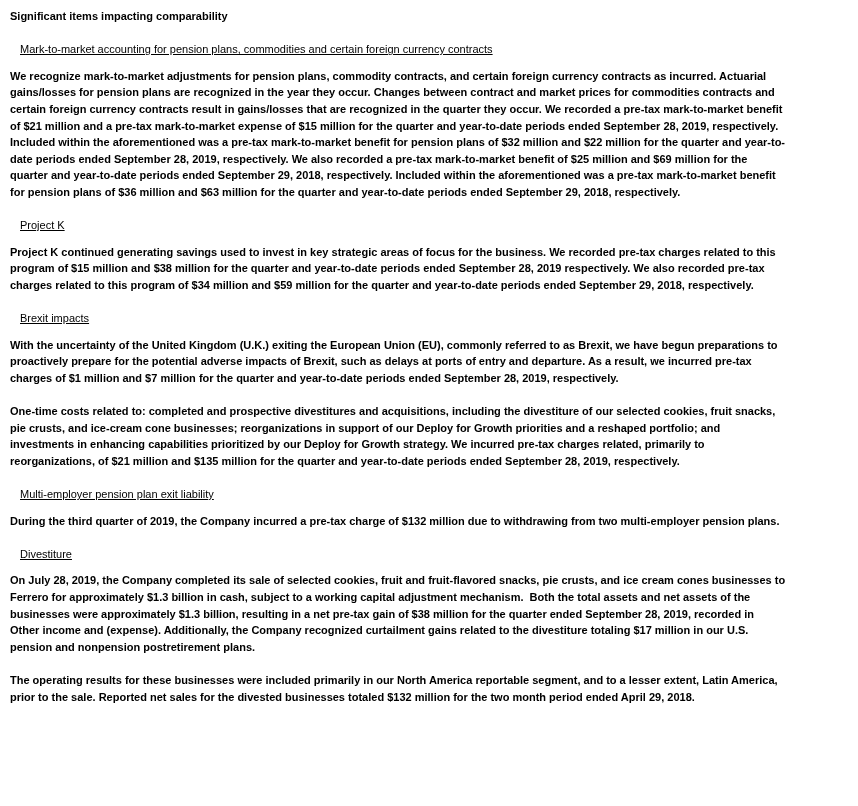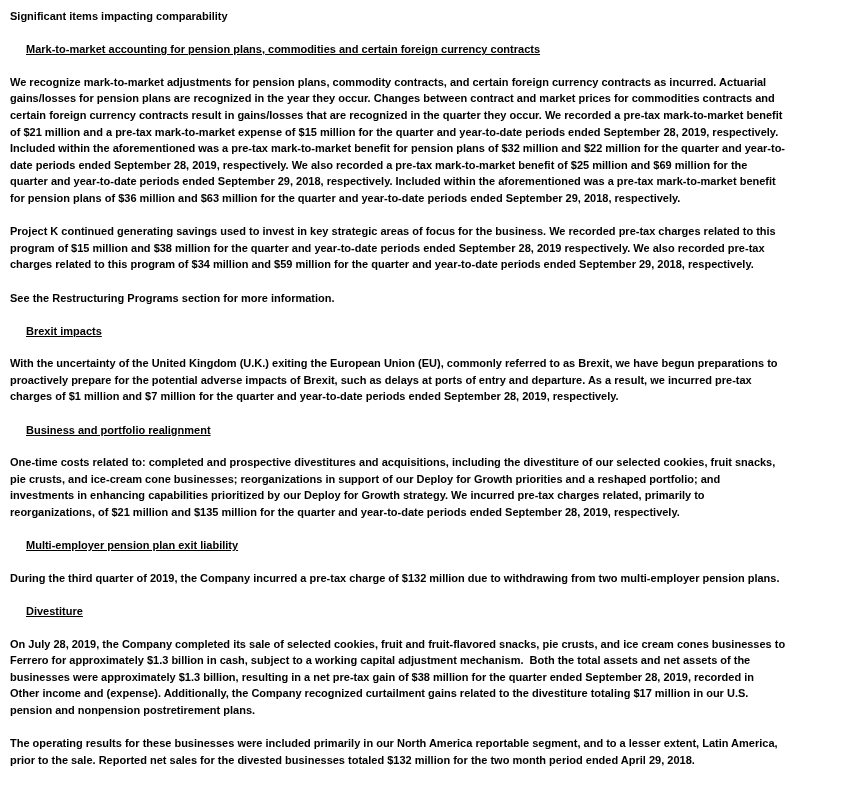--- a/index.html
+++ b/index.html
@@ -16,23 +16,23 @@
     font-size: 11px;
     line-height: 16.6px;
     color: #000000;
     background: #ffffff;
   }
   .doc-title {
     font-weight: bold;
     margin: 0 0 16.6px 0;
   }
   .section-heading {
-    font-weight: bold;
+    font-weight: normal;
     text-decoration: underline;
-    margin: 16px;
+    margin: 10px;
   }
   .para {
     margin: 0 0 16.6px 0;
     white-space: pre-wrap;
     font-weight: bold;
   }
 </style>
 </head>
 <body>
 
@@ -40,35 +40,34 @@
   <p class="doc-title">Significant items impacting comparability</p>
   <div>
   <div class="section">
     <p class="section-heading">Mark-to-market accounting for pension plans, commodities and certain foreign currency contracts</p>
     <div class="section-paragraphs">
           <p class="para">We recognize mark-to-market adjustments for pension plans, commodity contracts, and certain foreign currency contracts as incurred. Actuarial gains/losses for pension plans are recognized in the year they occur. Changes between contract and market prices for commodities contracts and certain foreign currency contracts result in gains/losses that are recognized in the quarter they occur. We recorded a pre-tax mark-to-market benefit of $21 million and a pre-tax mark-to-market expense of $15 million for the quarter and year-to-date periods ended September 28, 2019, respectively. Included within the aforementioned was a pre-tax mark-to-market benefit for pension plans of $32 million and $22 million for the quarter and year-to-date periods ended September 28, 2019, respectively. We also recorded a pre-tax mark-to-market benefit of $25 million and $69 million for the quarter and year-to-date periods ended September 29, 2018, respectively. Included within the aforementioned was a pre-tax mark-to-market benefit for pension plans of $36 million and $63 million for the quarter and year-to-date periods ended September 29, 2018, respectively.</p>
         </div>
   </div>
 
   <div class="section">
+    <p class="section-heading">Project K</p>
     <div class="section-paragraphs">
           <p class="para">Project K continued generating savings used to invest in key strategic areas of focus for the business. We recorded pre-tax charges related to this program of $15 million and $38 million for the quarter and year-to-date periods ended September 28, 2019 respectively. We also recorded pre-tax charges related to this program of $34 million and $59 million for the quarter and year-to-date periods ended September 29, 2018, respectively.</p>
-          <p class="para">See the Restructuring Programs section for more information.</p>
         </div>
   </div>
 
   <div class="section">
     <p class="section-heading">Brexit impacts</p>
     <div class="section-paragraphs">
           <p class="para">With the uncertainty of the United Kingdom (U.K.) exiting the European Union (EU), commonly referred to as Brexit, we have begun preparations to proactively prepare for the potential adverse impacts of Brexit, such as delays at ports of entry and departure. As a result, we incurred pre-tax charges of $1 million and $7 million for the quarter and year-to-date periods ended September 28, 2019, respectively.</p>
         </div>
   </div>
 
   <div class="section">
-    <p class="section-heading">Business and portfolio realignment</p>
     <div class="section-paragraphs">
           <p class="para">One-time costs related to: completed and prospective divestitures and acquisitions, including the divestiture of our selected cookies, fruit snacks, pie crusts, and ice-cream cone businesses; reorganizations in support of our Deploy for Growth priorities and a reshaped portfolio; and investments in enhancing capabilities prioritized by our Deploy for Growth strategy. We incurred pre-tax charges related, primarily to reorganizations, of $21 million and $135 million for the quarter and year-to-date periods ended September 28, 2019, respectively.</p>
         </div>
   </div>
 
   <div class="section">
     <p class="section-heading">Multi-employer pension plan exit liability</p>
     <div class="section-paragraphs">
           <p class="para">During the third quarter of 2019, the Company incurred a pre-tax charge of $132 million due to withdrawing from two multi-employer pension plans.</p>
         </div>

